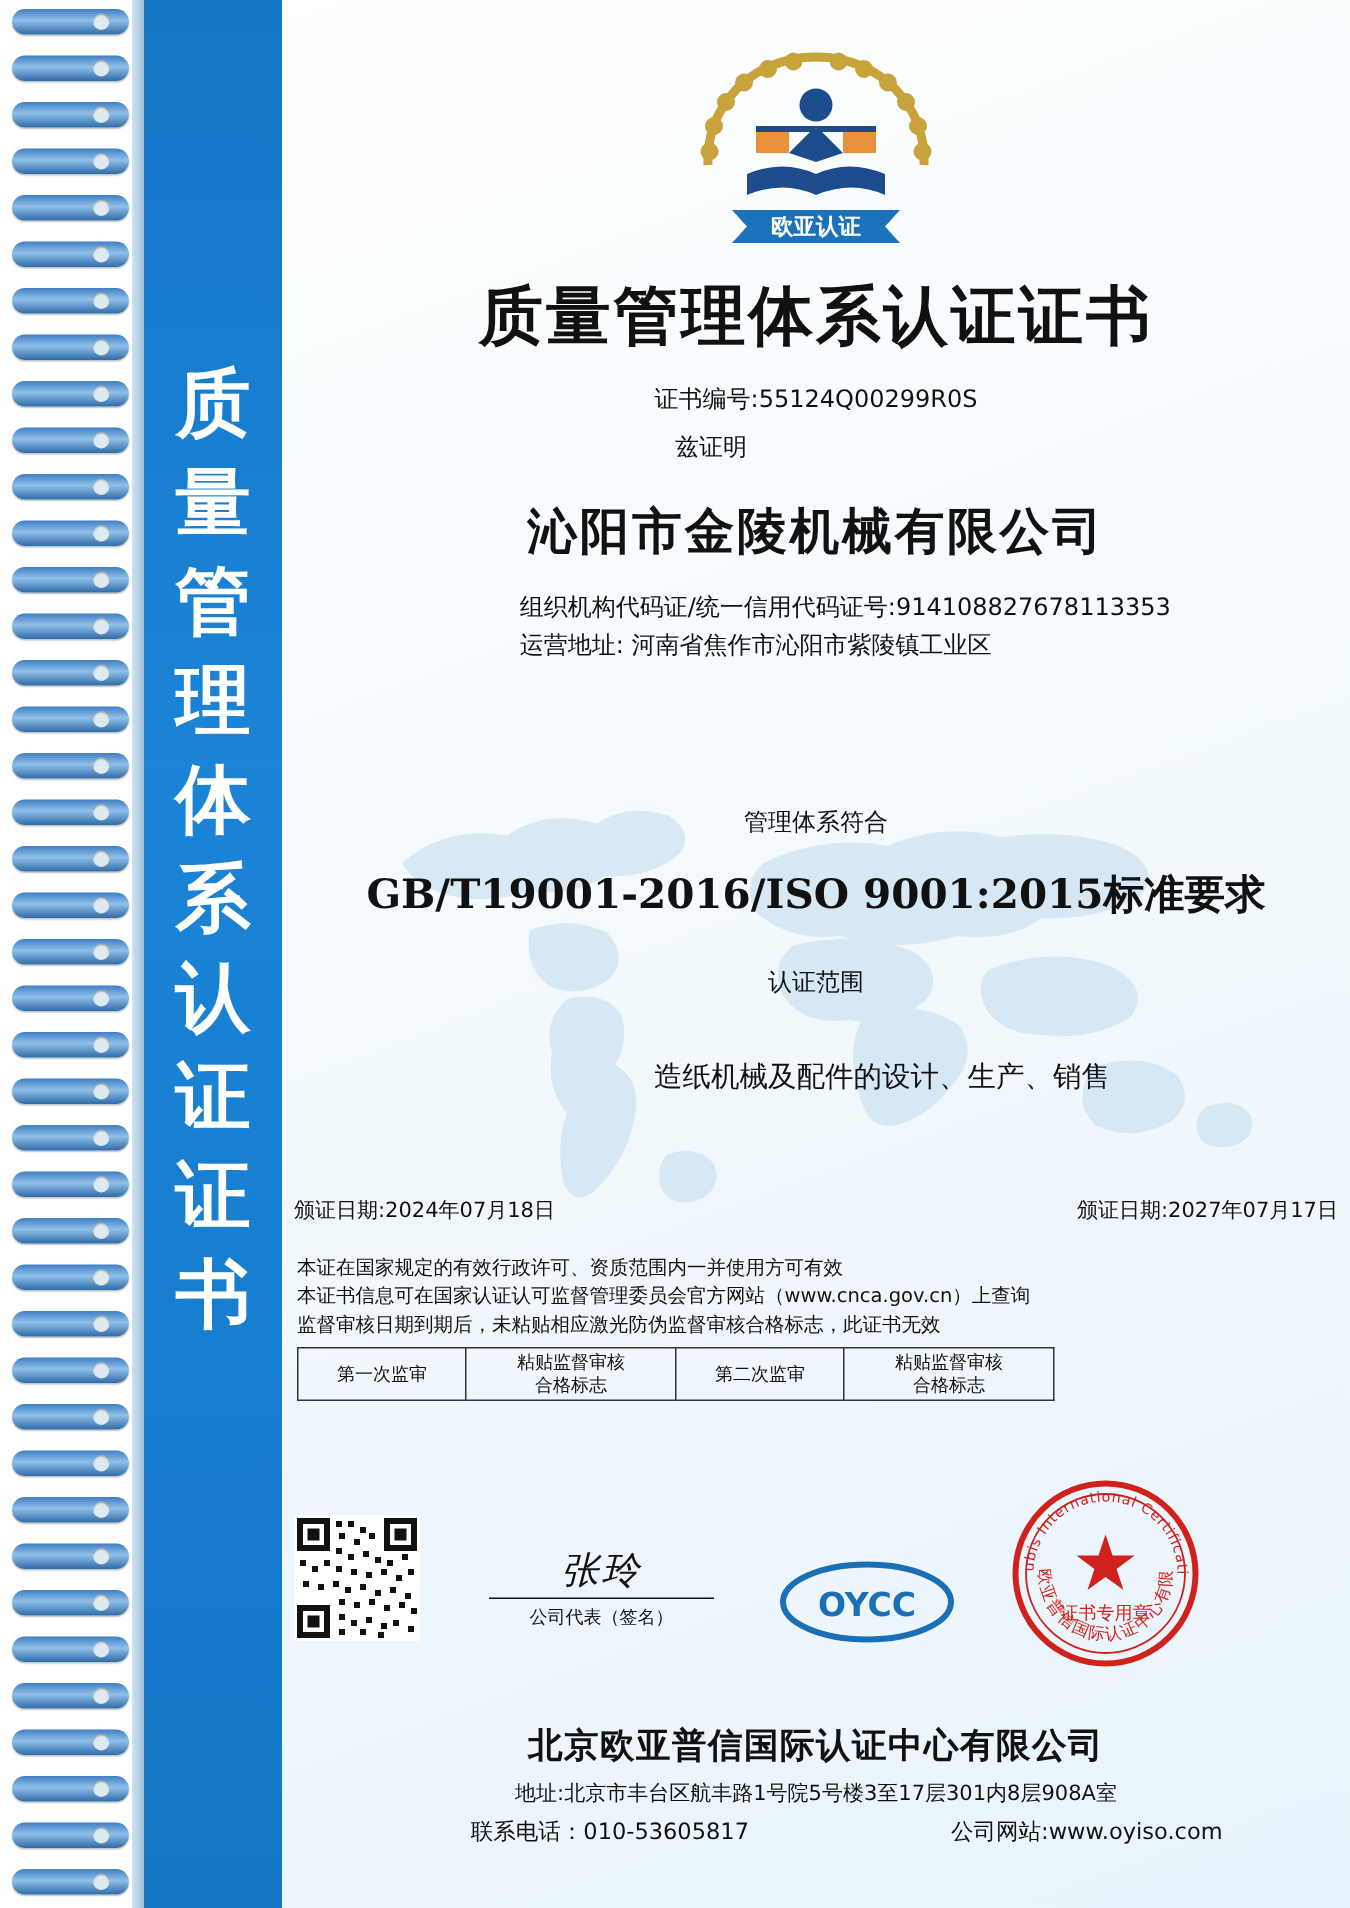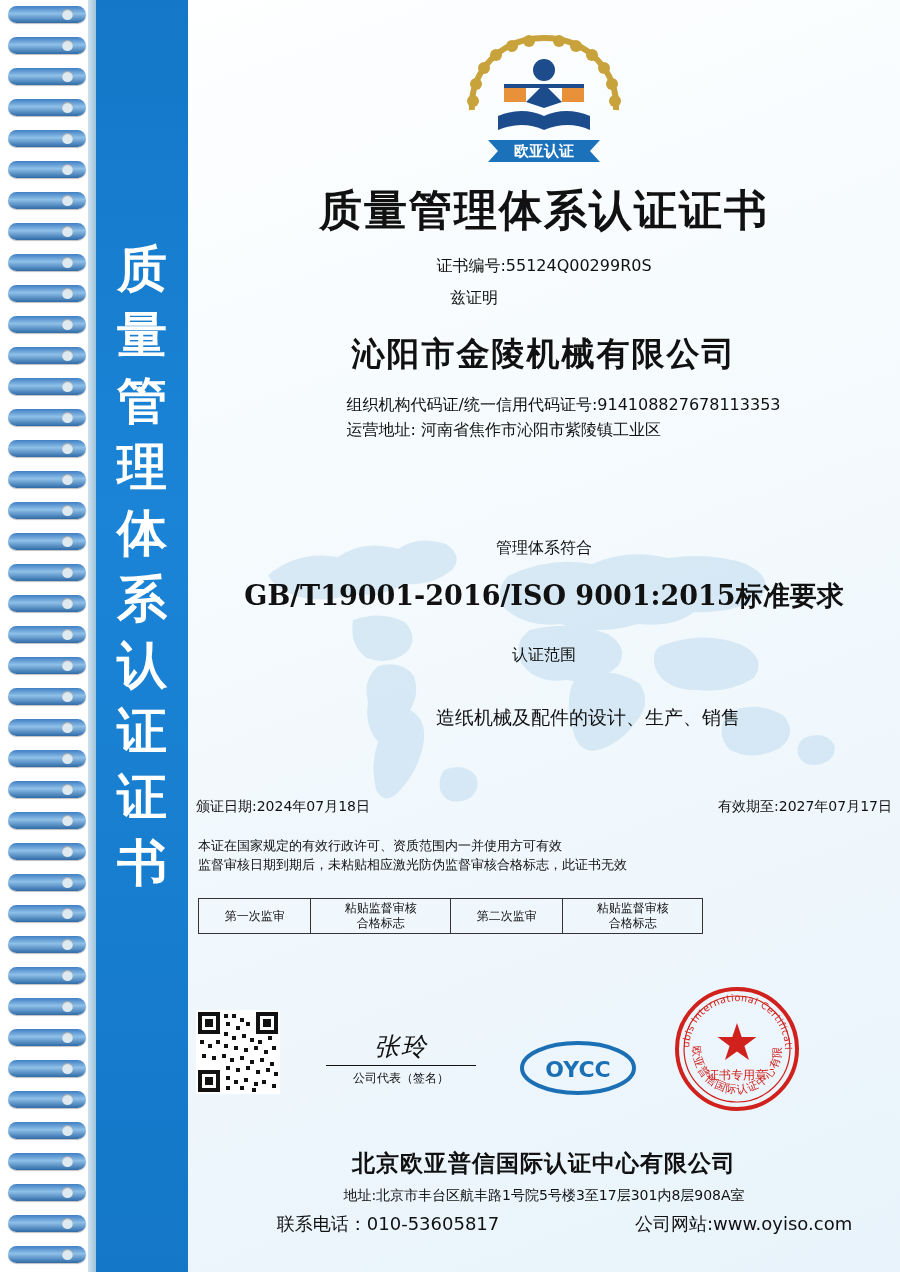--- a/index.html
+++ b/index.html
@@ -290,21 +290,21 @@
     font-size: 23px;
     font-weight: bold;
     letter-spacing: 1px;
   }
   .footer .addr {
     margin-top: 8px;
     font-size: 14px;
   }
   .footer .contact {
     margin-top: 7px;
-    font-size: 18px;
+    font-size: 15px;
     padding-left: 41px;
   }
   .footer .contact .ph { margin-right: 130px; }
 </style>
 </head>
 <body>
 
 <div class="cert">
 
   <div class="binding">
@@ -476,25 +476,26 @@
         </div>
       </div>
 
       <div class="std-label">管理体系符合</div>
       <div class="std-line">GB/T19001-2016/ISO 9001:2015标准要求</div>
       <div class="scope-label">认证范围</div>
       <div class="scope-text">造纸机械及配件的设计、生产、销售</div>
 
       <div class="date-row">
         <span class="left">颁证日期:2024年07月18日</span>
-        <span class="right">有效期至:2027年07月17日</span>
+        <span class="right">颁证日期:2027年07月17日</span>
       </div>
 
       <div class="notes">
         <div>本证在国家规定的有效行政许可、资质范围内一并使用方可有效</div>
+        <div>本证书信息可在国家认证认可监督管理委员会官方网站（www.cnca.gov.cn）上查询</div>
         <div>监督审核日期到期后，未粘贴相应激光防伪监督审核合格标志，此证书无效</div>
       </div>
 
       <table class="audit-table">
         <tbody>
             <tr>
           <td class="w1">第一次监审</td>
           <td class="w2">
             <span>粘贴监督审核</span><br>
             <span>合格标志</span>

